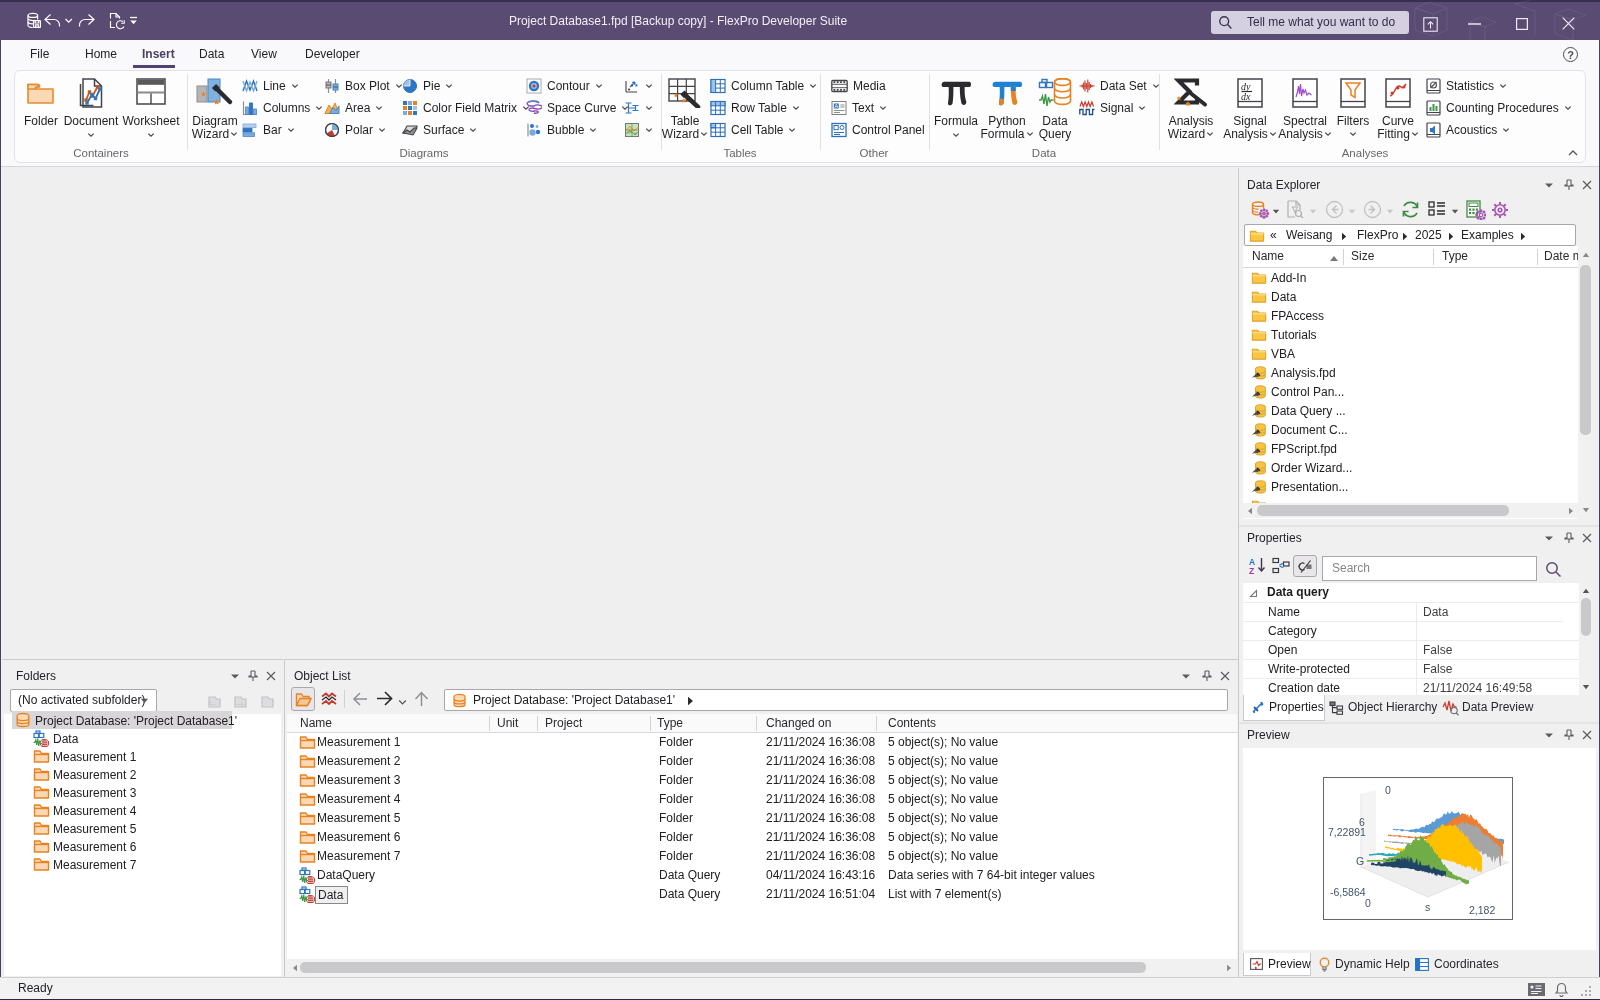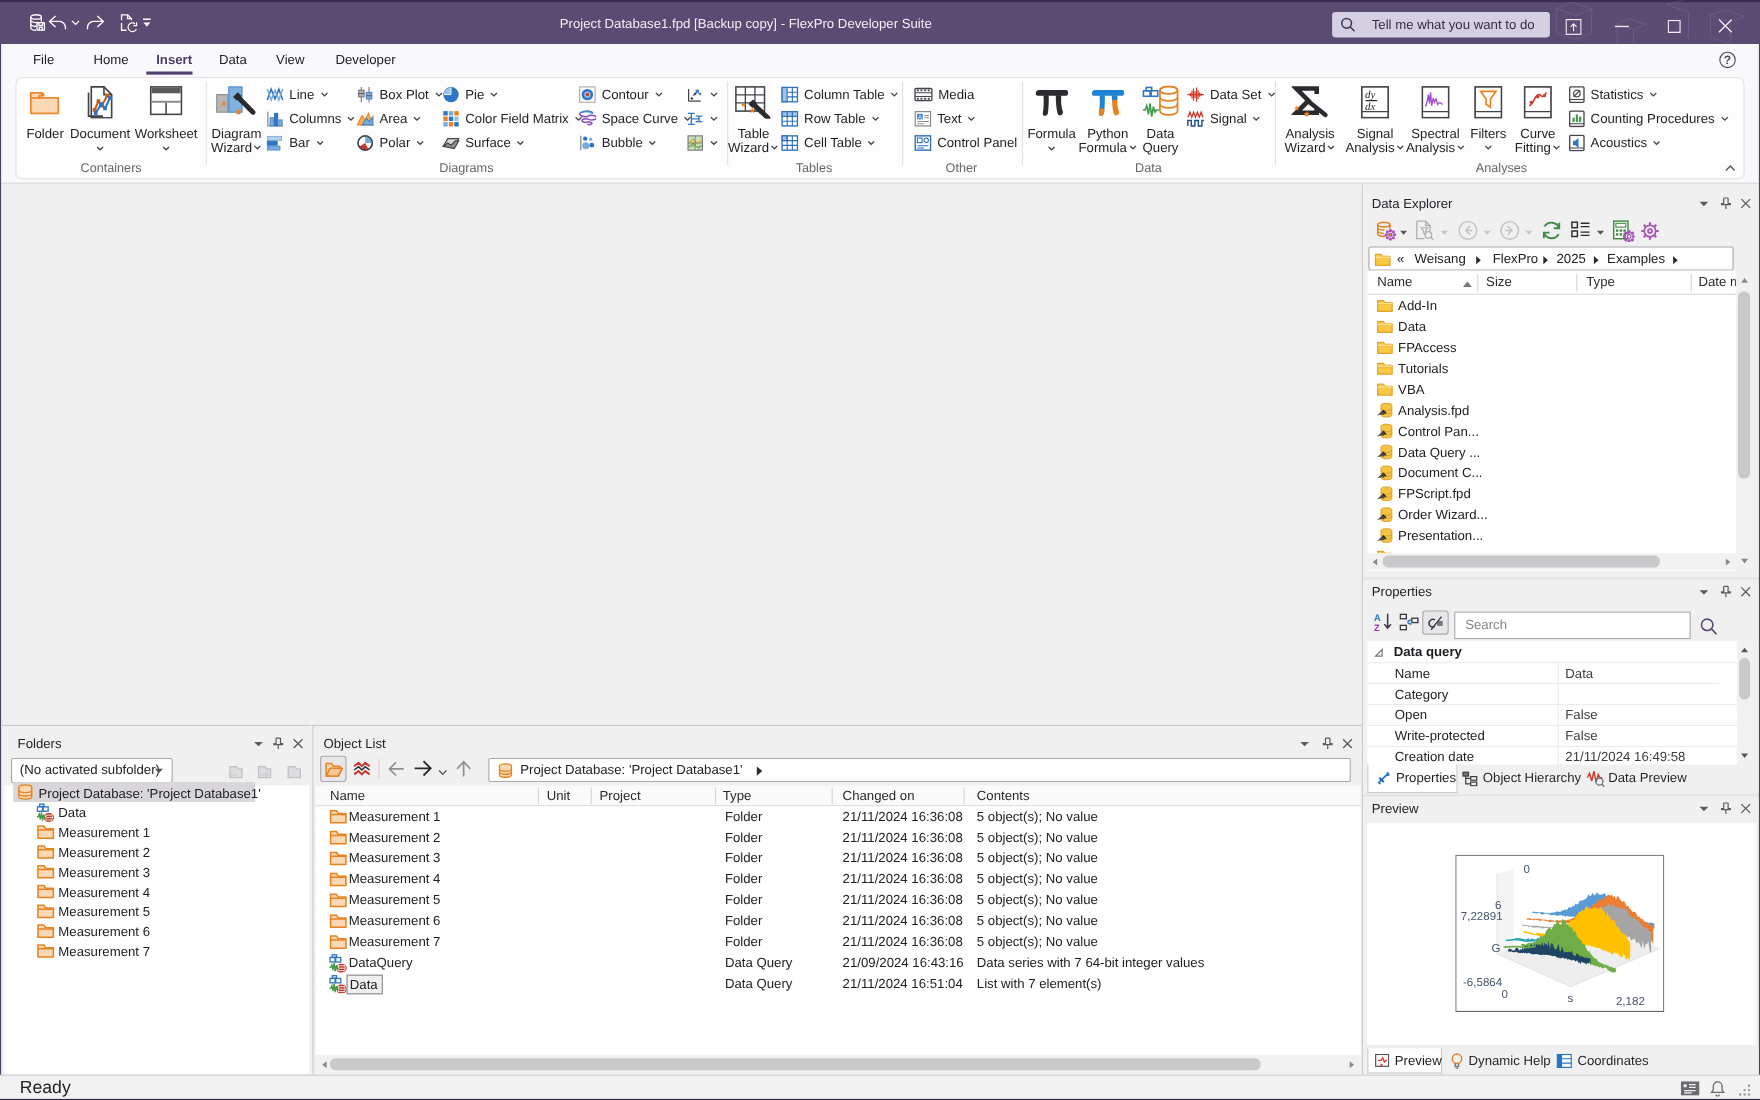--- a/index.html
+++ b/index.html
@@ -40,21 +40,21 @@
 .colhead { font-size:12px; color:#2a292d; white-space:nowrap; }
 
 #folders { position:absolute; left:1px; top:491px; width:281px; height:318px; background:#f1f0f1; border-top:1px solid #cbc9cc; }
 
 #objlist { position:absolute; left:283px; top:491px; width:954px; height:318px; background:#f1f0f1; border-top:1px solid #cbc9cc; border-left:1px solid #cbc9cc; }
 
 #rightdock { position:absolute; left:1237px; top:0px; width:362px; height:809px; background:#f1f0f1; border-left:1px solid #cbc9cc; }
 .rowtext { font-size:12px; color:#212024; }
 
 #statusbar { position:absolute; left:0; top:977px; width:1600px; height:23px; background:#f3f2f3; border-top:1px solid #d0ced1; }
-#statusbar .ready { position:absolute; left:18px; top:3px; font-size:16px; color:#222126; }
+#statusbar .ready { position:absolute; left:18px; top:3px; font-size:12px; color:#222126; }
 #statusbar .botstrip { position:absolute; left:0; top:21px; width:1600px; height:2px; background:#2c2646; }
 #winborderL { position:absolute; left:0; top:40px; width:1px; height:937px; background:#4b4166; }
 #winborderR { position:absolute; left:1599px; top:40px; width:1px; height:937px; background:#4b4166; }
 </style>
 </head>
 <body>
 <div id="titlebar">
   <div class="topstrip"></div>
   <div class="wtitle">Project Database1.fpd [Backup copy] - FlexPro Developer Suite</div>
 
@@ -730,21 +730,21 @@
             <rect x="6.2" y="3.5" width="4.6" height="4"></rect>
             <rect x="3" y="1" width="4" height="2.2"></rect>
           </g>
           <path d="M9 9.5 a4 4 0 1 1 0 7.4 z" fill="#c23b2e"></path>
           <ellipse cx="11.5" cy="13.2" rx="4.2" ry="3.6" fill="none" stroke="#c23b2e" stroke-width="1.1"></ellipse>
           <path d="M8.2 11 h6.6 M8.2 13.2 h6.6 M8.6 15.4 h5.8" stroke="#fff" stroke-width="0.7"></path>
           <path d="M0.5 12.5 h1.2 l1 -2.5 1 5 1 -6.5 1 7.5 1 -5.5 1 3 h1.3" fill="none" stroke="#3f9947" stroke-width="1.2"></path>
         </svg>
         <span class="abs" style="left:30px;top:2px">DataQuery</span>
         <span class="abs" style="left:372px;top:2px">Data Query</span>
-        <span class="abs" style="left:479px;top:2px">21/09/2024 16:43:16</span>
+        <span class="abs" style="left:479px;top:2px">04/11/2024 16:43:16</span>
         <span class="abs" style="left:601px;top:2px">Data series with 7 64-bit integer values</span>
       </div>
     <div class="olrow abs rowtext" style="left:2px;top:225px;width:950px;height:19px">
         <svg class="abs" style="left:12px;top:1px" width="17" height="17" viewBox="0 0 17 17">
           <g fill="none" stroke="#2e75c4" stroke-width="1.2">
             <rect x="1" y="3.5" width="4.6" height="4"></rect>
             <rect x="6.2" y="3.5" width="4.6" height="4"></rect>
             <rect x="3" y="1" width="4" height="2.2"></rect>
           </g>
           <path d="M9 9.5 a4 4 0 1 1 0 7.4 z" fill="#c23b2e"></path>

